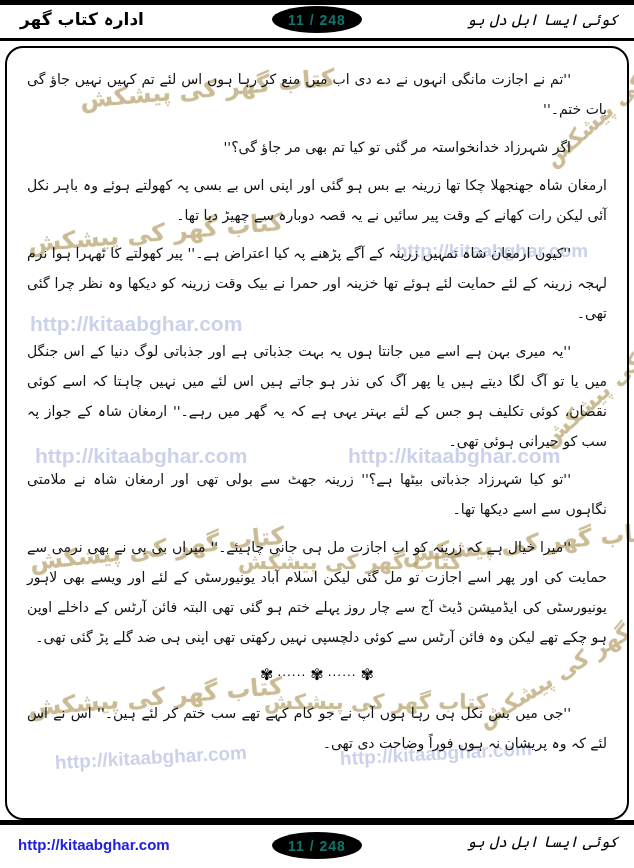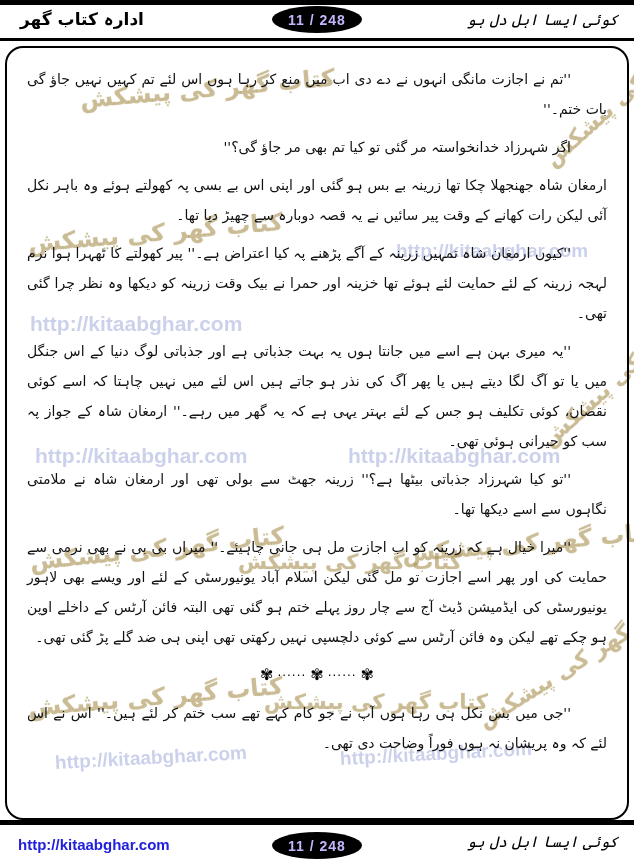--- a/index.html
+++ b/index.html
@@ -7,21 +7,21 @@
     position:relative;width:634px;height:868px;background:#ffffff;
     font-family:"DejaVu Sans",sans-serif;overflow:hidden;margin:0 auto;
   }
   
   .top-strip{position:absolute;top:0;left:0;right:0;height:5px;background:#000;}
   .header-row{position:absolute;top:5px;left:0;right:0;height:24px;display:flex;align-items:center;}
   .site-name{position:absolute;left:20px;top:4px;font-size:17px;font-weight:bold;color:#000;direction:rtl;}
   .book-title{position:absolute;right:16px;top:6px;font-size:15px;color:#000;direction:rtl;font-family:"DejaVu Serif",serif;font-style:italic;}
   .pill{
     position:absolute;left:50%;transform:translateX(-50%);
-    background:#000;color:#c4b5fd;border-radius:50%/50%;
+    background:#000;color:#0f766e;border-radius:50%/50%;
     width:90px;height:27px;display:flex;align-items:center;justify-content:center;
     font-family:"Liberation Sans",sans-serif;font-weight:bold;font-size:14px;letter-spacing:1px;
   }
   .header-row .pill{top:1px;}
   .header-rule{position:absolute;top:38px;left:0;right:0;height:3px;background:#000;}
   
   .content{
     position:absolute;top:46px;left:5px;right:5px;bottom:48px;
     border:2px solid #000;border-radius:18px;overflow:hidden;
   }

